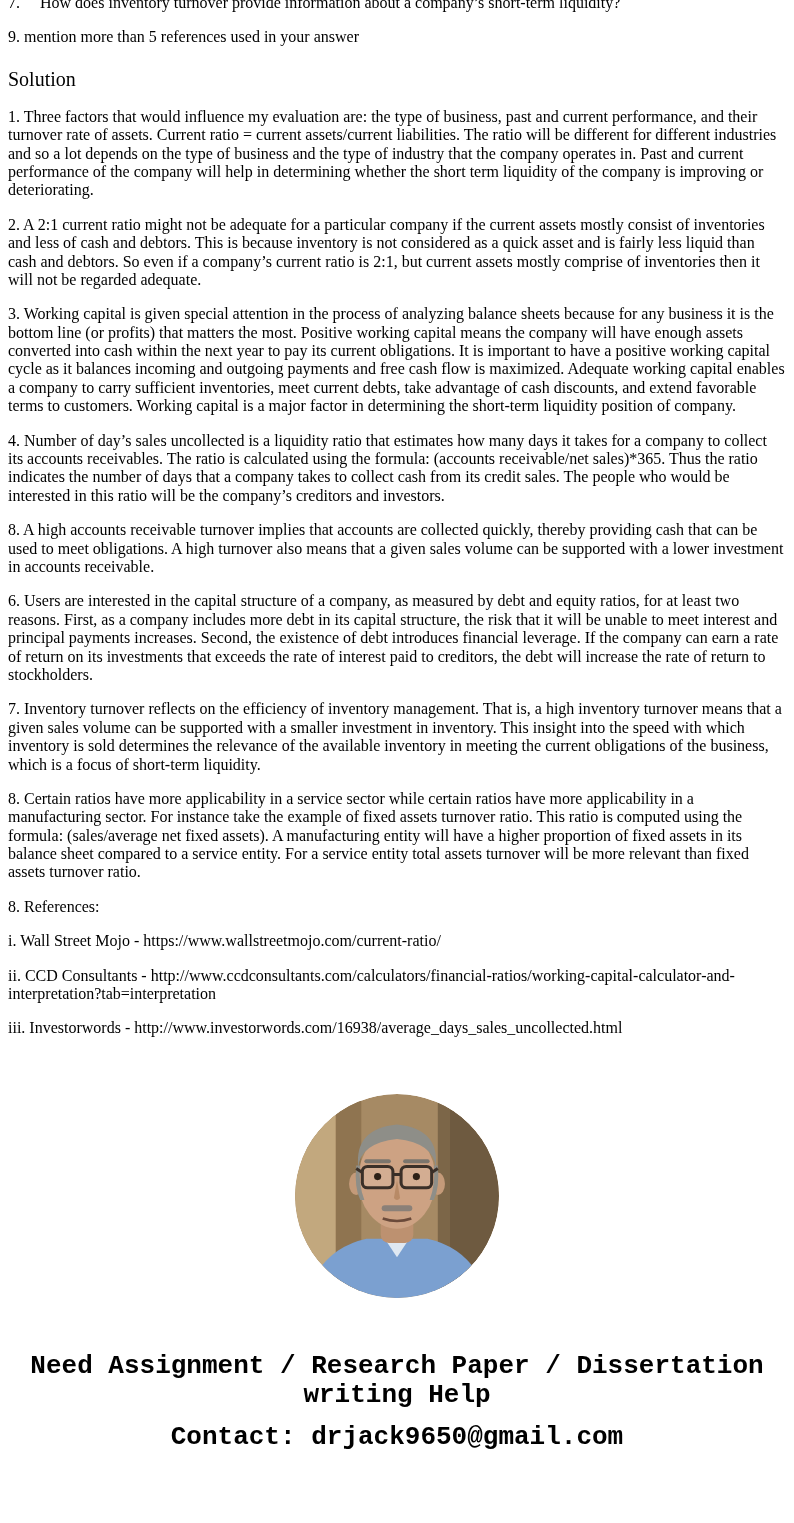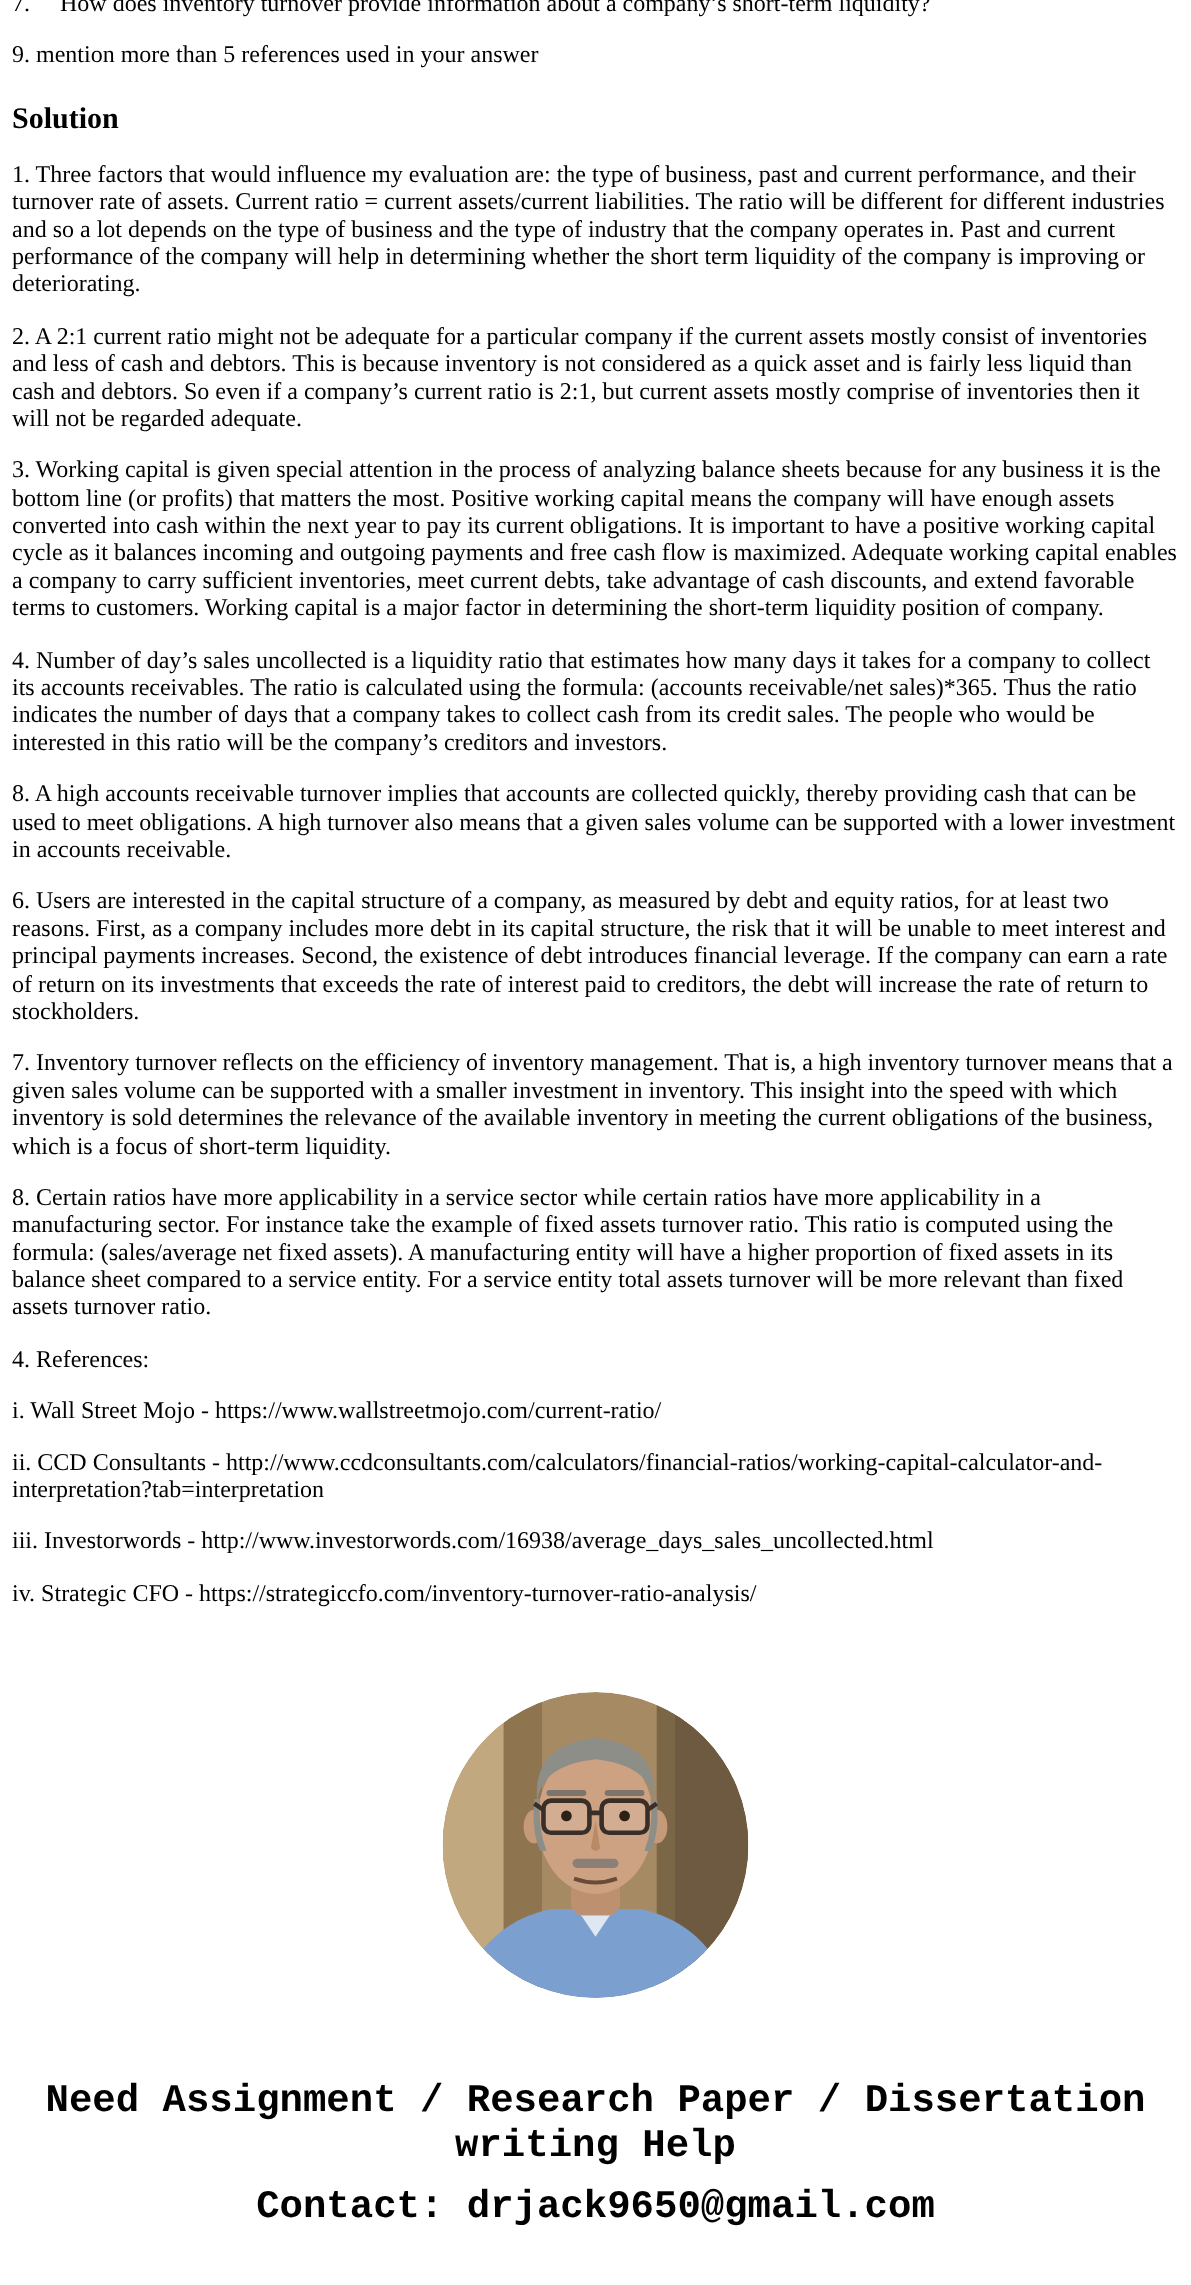--- a/index.html
+++ b/index.html
@@ -19,21 +19,21 @@
     line-height: 1.15;
     margin: 16px 0;
     overflow-wrap: break-word;
   }
   p.body-text.first {
     margin-top: -6px;
   }
   h2.solution-heading {
     font-family: "Liberation Serif", serif;
     font-size: 20px;
-    font-weight: bold;
+    font-weight: normal;
     margin: 21px 0 17px 0;
   }
   .avatar-wrap {
     display: flex;
     justify-content: center;
     margin-top: 56px;
   }
   .avatar {
     width: 204px;
     height: 204px;
@@ -73,25 +73,24 @@
 
   <p class="body-text">1. Three factors that would influence my evaluation are: the type of business, past and current performance, and their turnover rate of assets. Current ratio = current assets/current liabilities. The ratio will be different for different industries and so a lot depends on the type of business and the type of industry that the company operates in. Past and current performance of the company will help in determining whether the short term liquidity of the company is improving or deteriorating.</p>
   <p class="body-text">2. A 2:1 current ratio might not be adequate for a particular company if the current assets mostly consist of inventories and less of cash and debtors. This is because inventory is not considered as a quick asset and is fairly less liquid than cash and debtors. So even if a company’s current ratio is 2:1, but current assets mostly comprise of inventories then it will not be regarded adequate.</p>
   <p class="body-text">3. Working capital is given special attention in the process of analyzing balance sheets because for any business it is the bottom line (or profits) that matters the most. Positive working capital means the company will have enough assets converted into cash within the next year to pay its current obligations. It is important to have a positive working capital cycle as it balances incoming and outgoing payments and free cash flow is maximized. Adequate working capital enables a company to carry sufficient inventories, meet current debts, take advantage of cash discounts, and extend favorable terms to customers. Working capital is a major factor in determining the short-term liquidity position of company.</p>
   <p class="body-text">4. Number of day’s sales uncollected is a liquidity ratio that estimates how many days it takes for a company to collect its accounts receivables. The ratio is calculated using the formula: (accounts receivable/net sales)*365. Thus the ratio indicates the number of days that a company takes to collect cash from its credit sales. The people who would be interested in this ratio will be the company’s creditors and investors.</p>
   <p class="body-text">8. A high accounts receivable turnover implies that accounts are collected quickly, thereby providing cash that can be used to meet obligations. A high turnover also means that a given sales volume can be supported with a lower investment in accounts receivable.</p>
   <p class="body-text">6. Users are interested in the capital structure of a company, as measured by debt and equity ratios, for at least two reasons. First, as a company includes more debt in its capital structure, the risk that it will be unable to meet interest and principal payments increases. Second, the existence of debt introduces financial leverage. If the company can earn a rate of return on its investments that exceeds the rate of interest paid to creditors, the debt will increase the rate of return to stockholders.</p>
   <p class="body-text">7. Inventory turnover reflects on the efficiency of inventory management. That is, a high inventory turnover means that a given sales volume can be supported with a smaller investment in inventory. This insight into the speed with which inventory is sold determines the relevance of the available inventory in meeting the current obligations of the business, which is a focus of short-term liquidity.</p>
   <p class="body-text">8. Certain ratios have more applicability in a service sector while certain ratios have more applicability in a manufacturing sector. For instance take the example of fixed assets turnover ratio. This ratio is computed using the formula: (sales/average net fixed assets). A manufacturing entity will have a higher proportion of fixed assets in its balance sheet compared to a service entity. For a service entity total assets turnover will be more relevant than fixed assets turnover ratio.</p>
 
-  <p class="body-text">4. References:</p>
+  <p class="body-text">8. References:</p>
   <p class="body-text">i. Wall Street Mojo - https://www.wallstreetmojo.com/current-ratio/</p>
   <p class="body-text">ii. CCD Consultants - http://www.ccdconsultants.com/calculators/financial-ratios/working-capital-calculator-and-interpretation?tab=interpretation</p>
   <p class="body-text">iii. Investorwords - http://www.investorwords.com/16938/average_days_sales_uncollected.html</p>
-  <p class="body-text">iv. Strategic CFO - https://strategiccfo.com/inventory-turnover-ratio-analysis/</p>
 
   <div class="avatar-wrap">
     <div class="avatar">
       <svg viewBox="0 0 200 200" xmlns="http://www.w3.org/2000/svg">
         <defs>
           <clipPath id="avclip">
               <circle cx="100" cy="100" r="100"></circle>
             </clipPath>
         </defs>
         <g clip-path="url(#avclip)">

